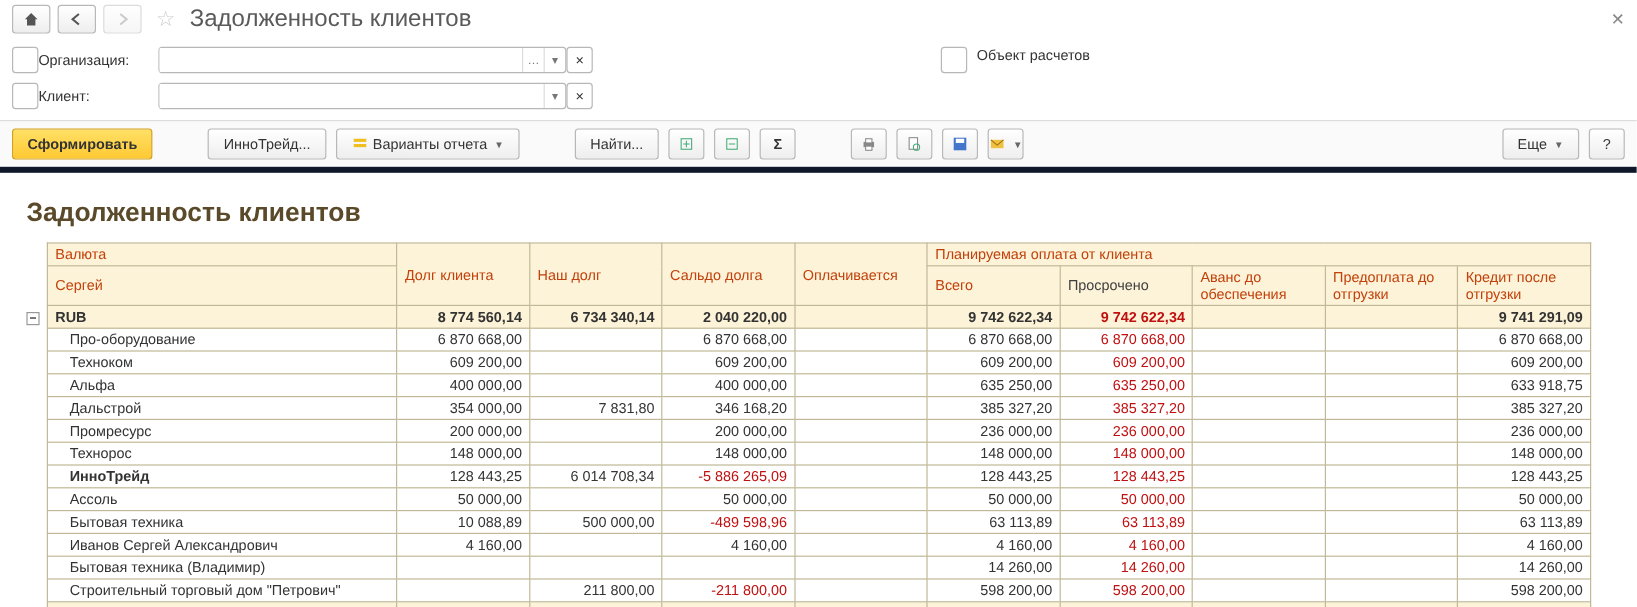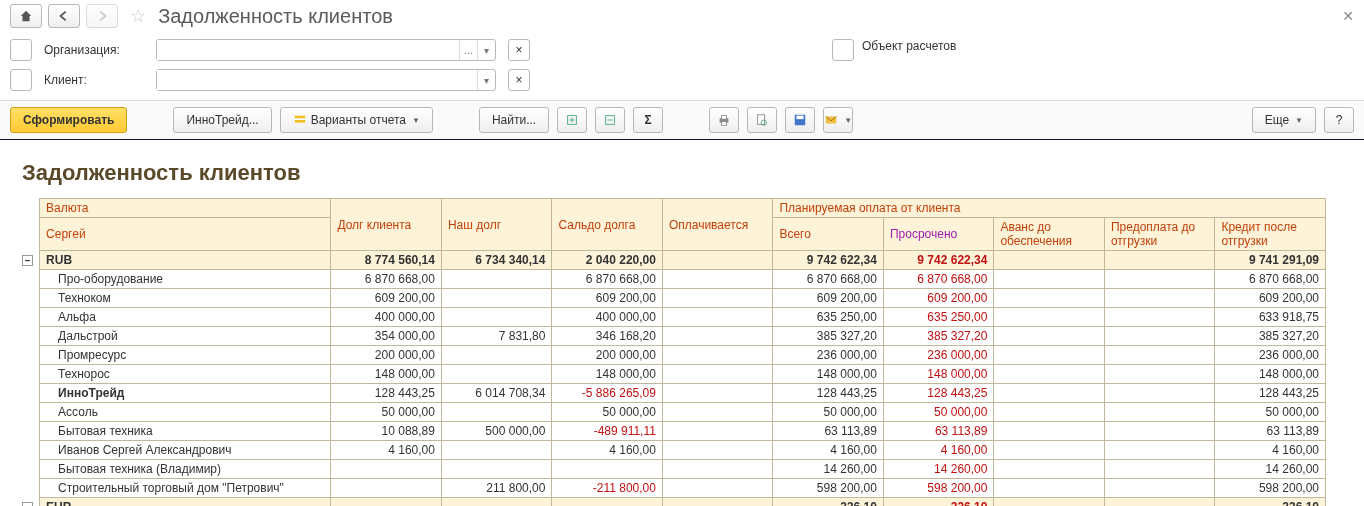--- a/index.html
+++ b/index.html
@@ -4,40 +4,40 @@
 <style>
 * { box-sizing: border-box; margin: 0; padding: 0; }
 body { font-family: Arial, sans-serif; font-size: 12px; background: #fff; color: #333; }
 .toolbar-top { display: flex; align-items: center; padding: 4px 10px; gap: 6px; }
 .nav-btn { width: 32px; height: 24px; border: 1px solid #b8b8b8; border-radius: 3px; background: linear-gradient(#fff, #eee); display: flex; align-items: center; justify-content: center; cursor: pointer; }
 .nav-btn.disabled { opacity: 0.5; }
 .star-icon { font-size: 18px; color: #ccc; margin-left: 6px; margin-right: 6px; }
 .page-title { font-size: 20px; color: #5a5a5a; font-weight: normal; }
 .close-x { margin-left: auto; font-size: 14px; cursor: pointer; color: #888; }
 .filters { padding: 4px 10px; }
-.filter-row { display: flex; align-items: center; gap: 12px; height: 28px; margin-bottom: 2px; }
+.filter-row { display: flex; align-items: center; gap: 0; height: 28px; margin-bottom: 2px; }
 .chk { width: 22px; height: 22px; border: 1px solid #b8b8b8; border-radius: 3px; background: #fff; display: inline-flex; align-items: center; justify-content: center; }
 .flabel { width: 100px; }
 .combo { display: flex; height: 22px; border: 1px solid #b8b8b8; border-radius: 3px; background: #fff; width: 340px; }
 .combo input { flex: 1; border: none; padding: 0 4px; outline: none; font-size: 12px; }
 .combo .cbtn { width: 18px; border-left: 1px solid #ddd; display: flex; align-items: center; justify-content: center; font-size: 10px; color: #777; cursor: pointer; }
 .clearbtn { width: 22px; height: 22px; border: 1px solid #b8b8b8; border-radius: 3px; background: #fff; display: flex; align-items: center; justify-content: center; cursor: pointer; }
 .obj-rasch { display: flex; align-items: flex-start; gap: 8px; margin-left: 290px; }
-.toolbar-main { display: flex; align-items: center; padding: 6px 10px; gap: 8px; border-top: 1px solid #ddd; border-bottom: 1px solid #0f172a; background: #fafafa; }
+.toolbar-main { display: flex; align-items: center; padding: 6px 10px; gap: 8px; border-top: 1px solid #ddd; border-bottom: 5px solid #0f172a; background: #fafafa; }
 .btn { height: 26px; padding: 0 12px; border: 1px solid #b8b8b8; border-radius: 3px; background: linear-gradient(#fff, #eee); display: flex; align-items: center; gap: 4px; cursor: pointer; }
 .btn.primary { background: linear-gradient(#ffe066, #ffc933); border-color: #d4a017; font-weight: bold; color: #333; }
 .btn.icon-only { width: 30px; padding: 0; justify-content: center; }
 .btn .dd { font-size: 8px; margin-left: 2px; color: #666; }
 .spacer { flex: 1; }
 .report-area { padding: 10px 16px; overflow: auto; }
 .report-title { font-size: 22px; font-weight: bold; color: #5a4a2a; margin: 10px 0 12px 6px; }
 .rtable { border-collapse: collapse; font-size: 12px; width: 1310px; }
 .rtable th, .rtable td { border: 1px solid #c0b896; padding: 2px 6px; height: 16px; }
 .rtable th { background: #fdf3d8; font-weight: normal; text-align: left; color: #c2410c; }
-.rtable th.red { color: #a21caf; }
+.rtable th.red { color: #404040; }
 .rtable td.num { text-align: right; }
 .rtable td.neg { text-align: right; color: #c01010; }
 .rtable td.name { text-align: left; }
 .rtable tr.group td { background: #fdf3d8; font-weight: bold; }
 .treecol { width: 18px; text-align: center; border: none !important; background: #fff !important; }
 .tree-toggle { display: inline-block; width: 11px; height: 11px; border: 1px solid #999; background: #fff; font-size: 10px; line-height: 9px; text-align: center; cursor: pointer; }
 .c-name { width: 290px; }
 .c-num { width: 110px; }
 .ico { width: 14px; height: 14px; display: inline-block; }
 </style>
@@ -299,21 +299,21 @@
           <td class="neg">50 000,00</td>
           <td class="num"></td>
           <td class="num"></td>
           <td class="num">50 000,00</td>
         </tr>
         <tr>
           <td class="treecol"></td>
           <td class="name" style="padding-left: 18px;">Бытовая техника</td>
           <td class="num">10 088,89</td>
           <td class="num">500 000,00</td>
-          <td class="neg">-489 911,11</td>
+          <td class="neg">-489 598,96</td>
           <td class="num"></td>
           <td class="num">63 113,89</td>
           <td class="neg">63 113,89</td>
           <td class="num"></td>
           <td class="num"></td>
           <td class="num">63 113,89</td>
         </tr>
         <tr>
           <td class="treecol"></td>
           <td class="name" style="padding-left: 18px;">Иванов Сергей Александрович</td>

